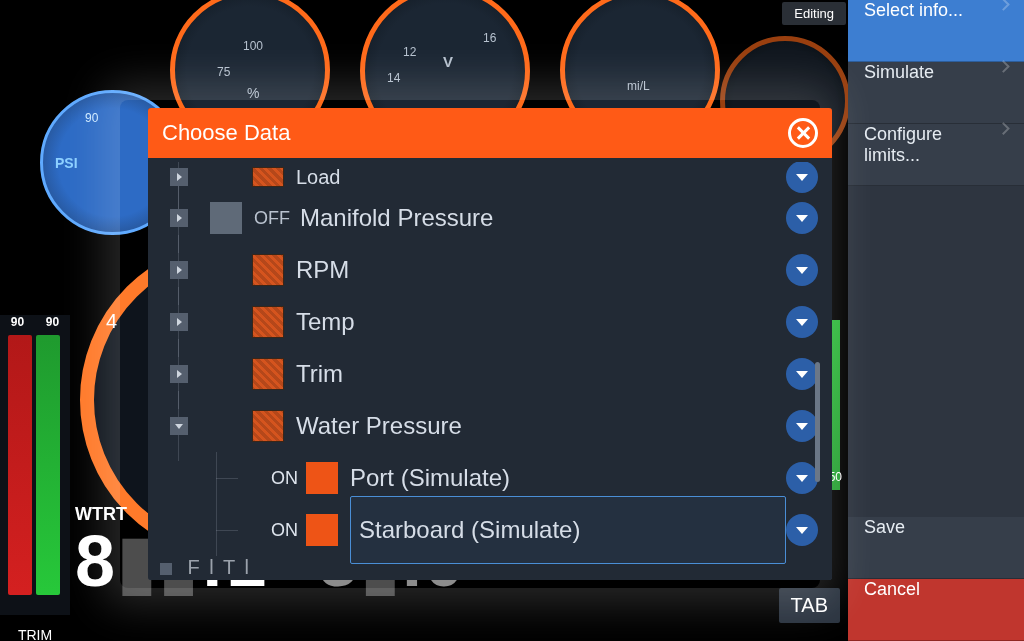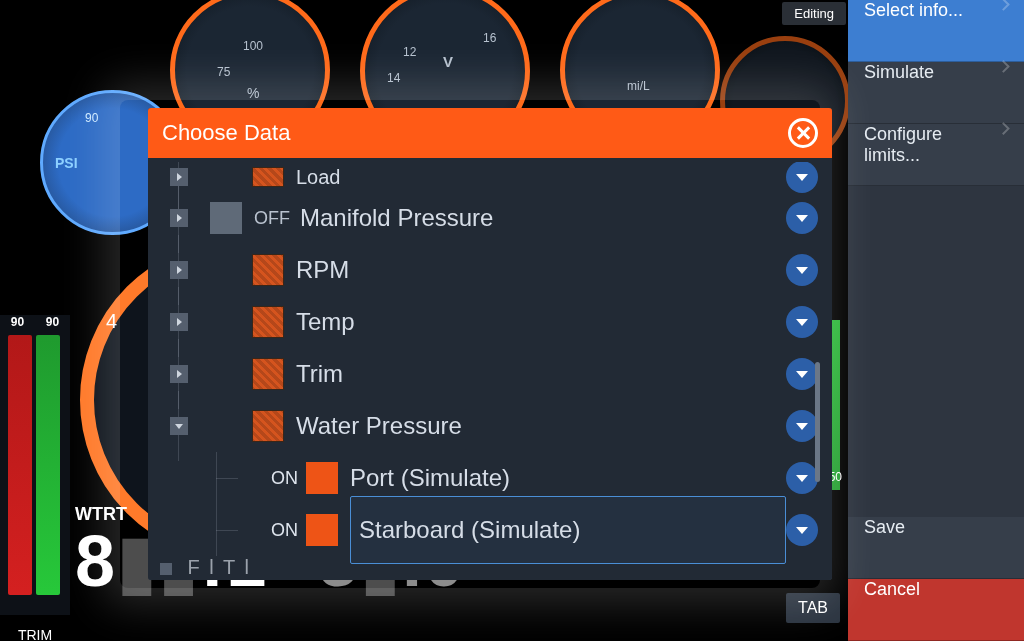--- a/index.html
+++ b/index.html
@@ -79,21 +79,21 @@
     }
     .green-marker-lbl {
       position: absolute; right: 182px; top: 470px;
       color: #fff; font-size: 12px;
     }
     .tab-badge {
       position: absolute;
       right: 184px; bottom: 18px;
       background: #2b3440;
       color: #fff;
-      font-size: 16px;
+      font-size: 20px;
       padding: 6px 12px;
       border-radius: 2px;
     }
     .wtrt {
       position: absolute;
       left: 75px; top: 504px;
       color: #fff;
       font-family: sans-serif;
     }
     .wtrt .lbl { font-size: 18px; font-weight: 600; }

